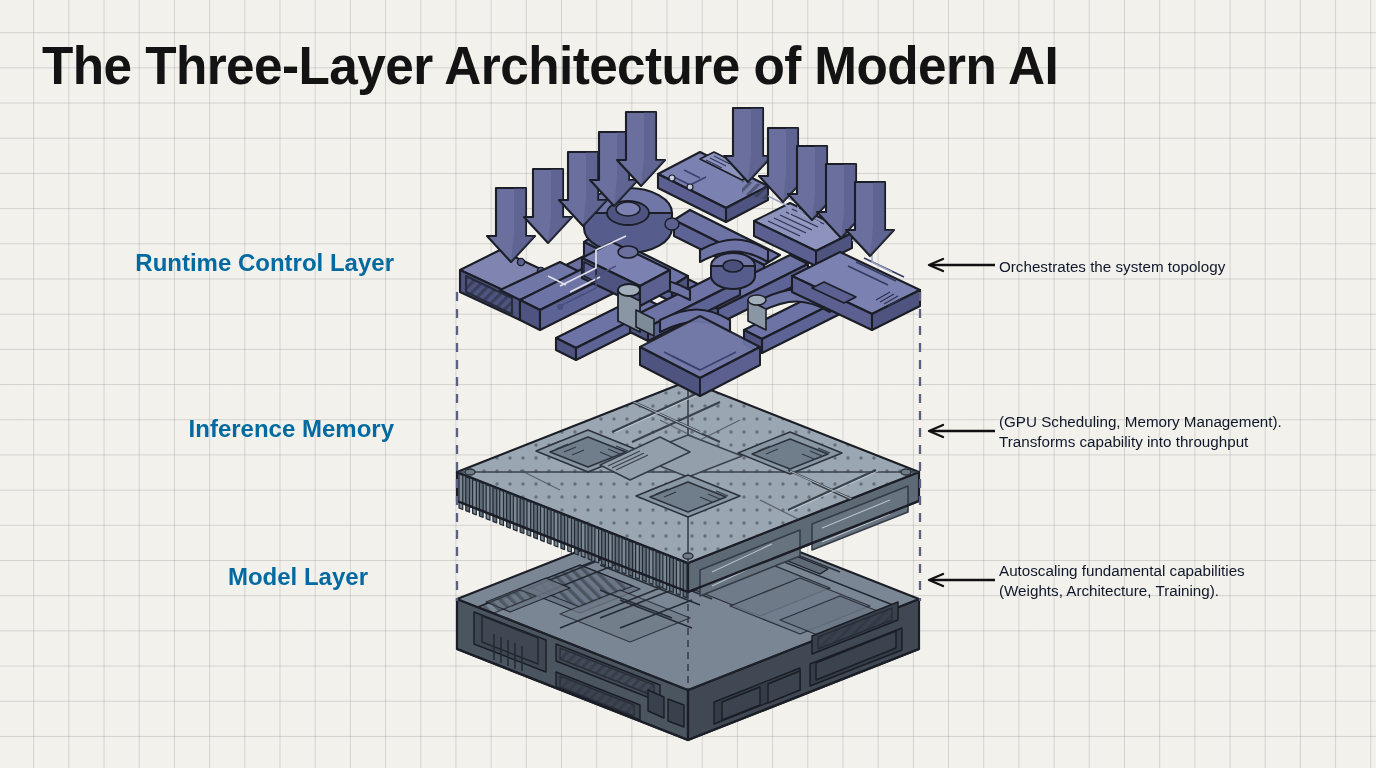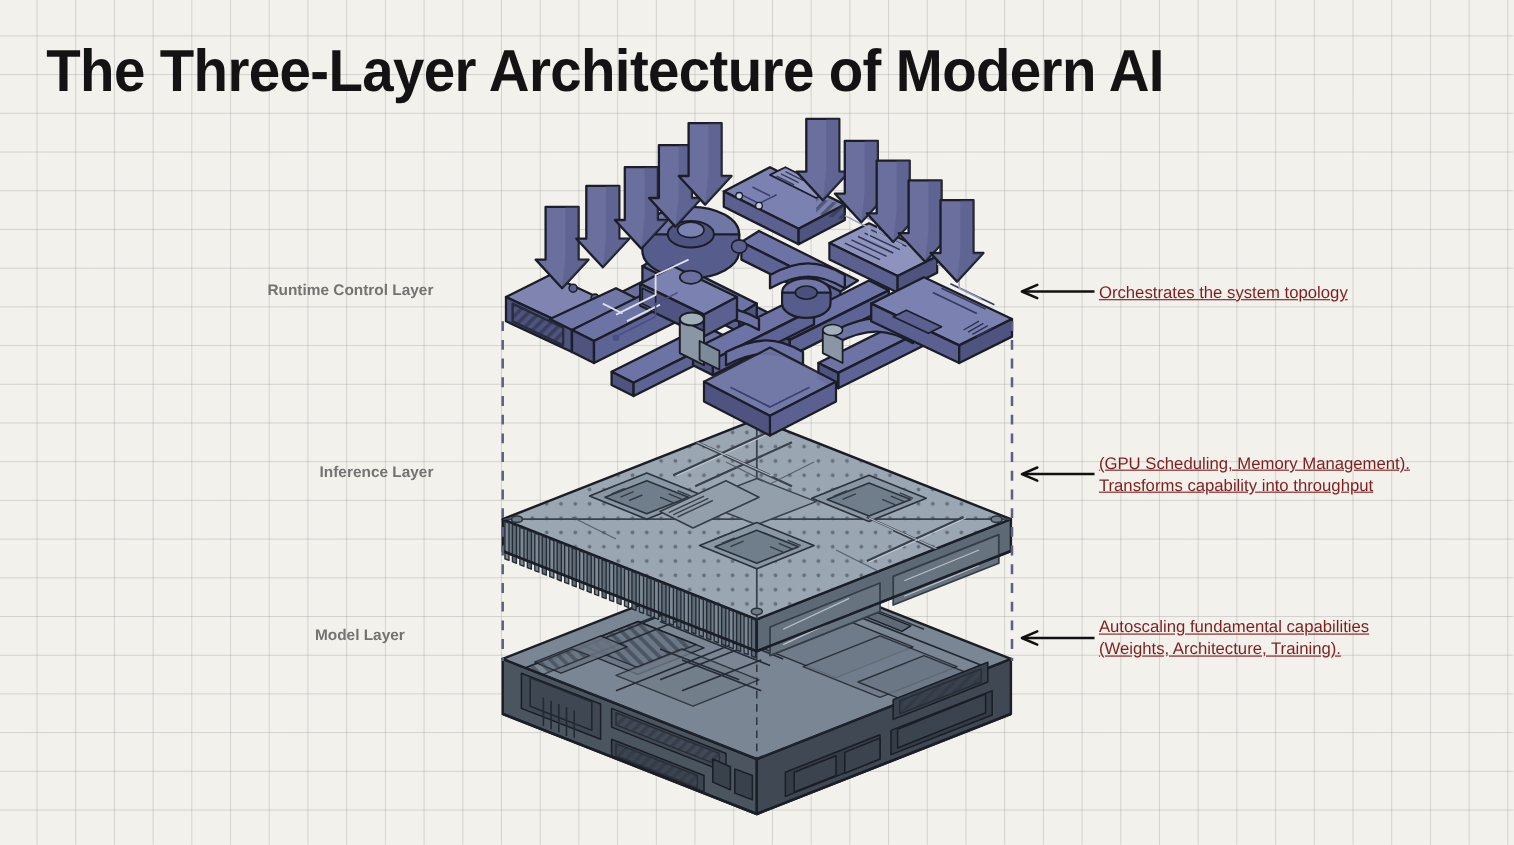--- a/index.html
+++ b/index.html
@@ -19,30 +19,29 @@
   }
   #title{
     position:absolute;left:42px;top:34px;
     font-size:54px;font-weight:bold;color:#131313;
     letter-spacing:-0.6px;
     transform:scaleX(.95);transform-origin:left center;
     white-space:nowrap;
   }
   .layer-label{
     position:absolute;
-    font-size:14px;font-weight:bold;color:#737373;
+    font-size:24px;font-weight:bold;color:#0369a1;
     text-align:right;white-space:nowrap;
     transform:translateY(-50%);
   }
   .annot{
     position:absolute;
-    font-size:15.2px;color:#7f1d1d;line-height:1.32;
+    font-size:15.2px;color:#0f172a;line-height:1.32;
     white-space:nowrap;
     transform:translateY(-50%);
-    text-decoration:underline;
   }
   #scene{position:absolute;left:0;top:0;width:1376px;height:768px;}
 </style>
 </head>
 <body>
 
 <div id="grid"></div>
 
 <div id="title">The Three-Layer Architecture of Modern AI</div>
 
@@ -461,21 +460,21 @@
       <polyline points="943,425 929,431 943,437" fill="none" stroke-linecap="round" stroke-linejoin="round"></polyline>
     </g>
     <g>
       <line x1="995" y1="580" x2="930" y2="580"></line>
       <polyline points="943,574 929,580 943,586" fill="none" stroke-linecap="round" stroke-linejoin="round"></polyline>
     </g>
   </g>
 </svg>
 
 <div class="layer-label" style="right:982px;top:263px;">Runtime Control Layer</div>
-<div class="layer-label" style="right:982px;top:429px;">Inference Layer</div>
+<div class="layer-label" style="right:982px;top:429px;">Inference Memory</div>
 <div class="layer-label" style="right:1008px;top:577px;">Model Layer</div>
 
 <div class="annot" style="left:999px;top:267px;">
   <div>Orchestrates the system topology</div>
 </div>
 <div class="annot" style="left:999px;top:432px;">
   <div>(GPU Scheduling, Memory Management).</div>
   <div>Transforms capability into throughput</div>
 </div>
 <div class="annot" style="left:999px;top:581px;">

